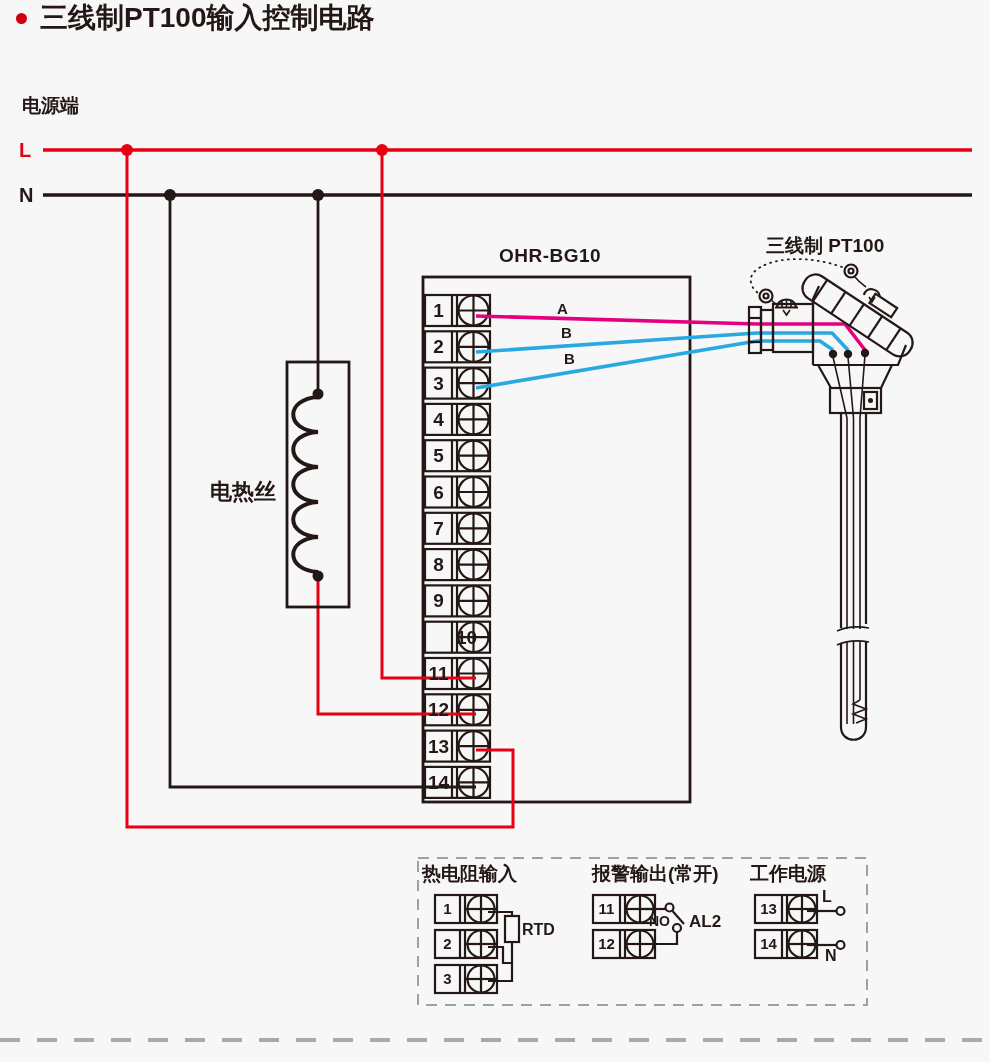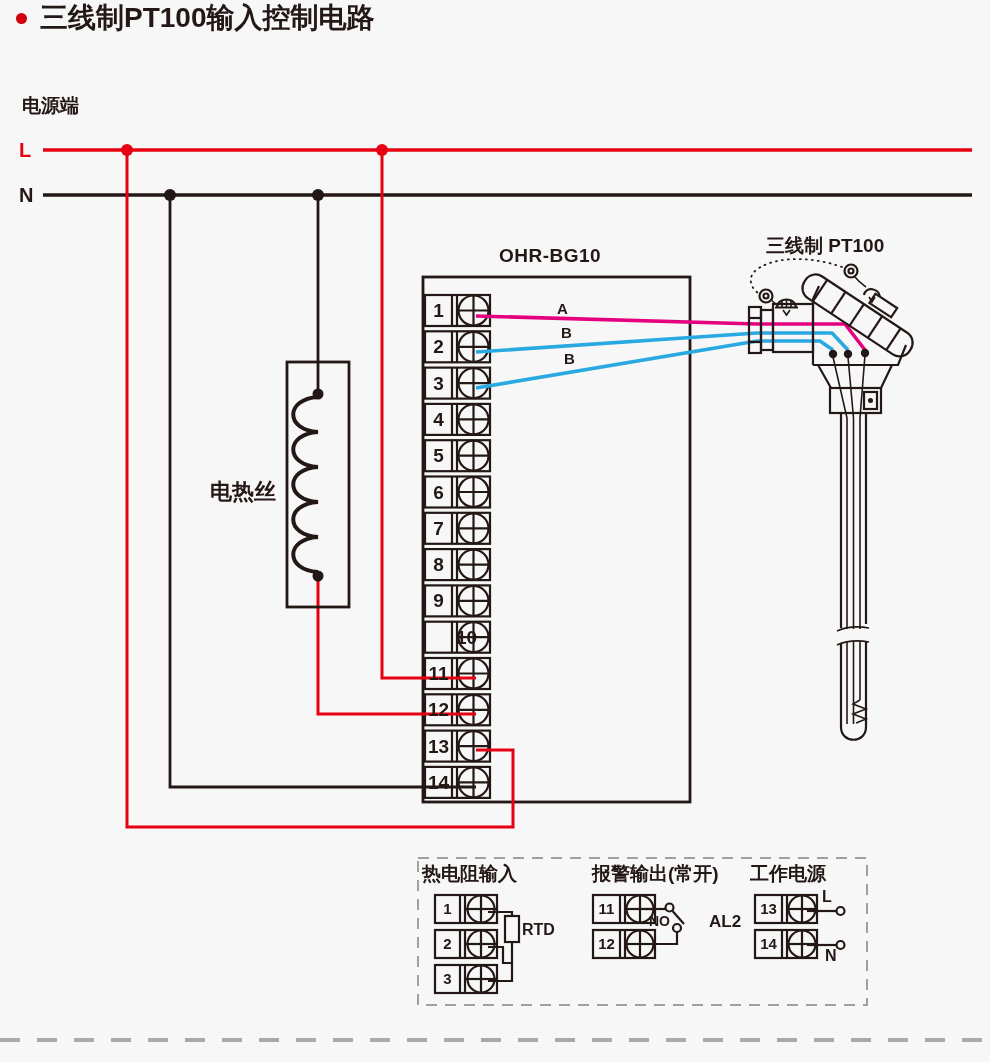--- a/index.html
+++ b/index.html
@@ -294,21 +294,21 @@
   <div class="lbl" style="left:766px;top:236px;font-size:19px;">三线制 PT100</div>
   <div class="lbl" style="left:557px;top:301px;font-size:15px;">A</div>
   <div class="lbl" style="left:561px;top:325px;font-size:15px;">B</div>
   <div class="lbl" style="left:564px;top:351px;font-size:15px;">B</div>
 
   <div class="lbl" style="left:422px;top:864px;font-size:19px;">热电阻输入</div>
   <div class="lbl" style="left:592px;top:864px;font-size:19px;">报警输出(常开)</div>
   <div class="lbl" style="left:750px;top:864px;font-size:19px;">工作电源</div>
   <div class="lbl" style="left:522px;top:921px;font-size:16px;">RTD</div>
   <div class="lbl" style="left:649px;top:914px;font-size:14px;">NO</div>
-  <div class="lbl" style="left:709px;top:913px;font-size:17px;">AL2</div>
+  <div class="lbl" style="left:689px;top:913px;font-size:17px;">AL2</div>
   <div class="lbl" style="left:822px;top:888px;font-size:16px;">L</div>
   <div class="lbl" style="left:825px;top:947px;font-size:16px;">N</div>
 <div class="tnum" style="left: 425px; top: 295px; width: 27px; height: 31px; line-height: 31px; font-size: 19px;">1</div>
     <div class="tnum" style="left: 425px; top: 331.3px; width: 27px; height: 31px; line-height: 31px; font-size: 19px;">2</div>
     <div class="tnum" style="left: 425px; top: 367.6px; width: 27px; height: 31px; line-height: 31px; font-size: 19px;">3</div>
     <div class="tnum" style="left: 425px; top: 403.9px; width: 27px; height: 31px; line-height: 31px; font-size: 19px;">4</div>
     <div class="tnum" style="left: 425px; top: 440.2px; width: 27px; height: 31px; line-height: 31px; font-size: 19px;">5</div>
     <div class="tnum" style="left: 425px; top: 476.5px; width: 27px; height: 31px; line-height: 31px; font-size: 19px;">6</div>
     <div class="tnum" style="left: 425px; top: 512.8px; width: 27px; height: 31px; line-height: 31px; font-size: 19px;">7</div>
     <div class="tnum" style="left: 425px; top: 549.1px; width: 27px; height: 31px; line-height: 31px; font-size: 19px;">8</div>

